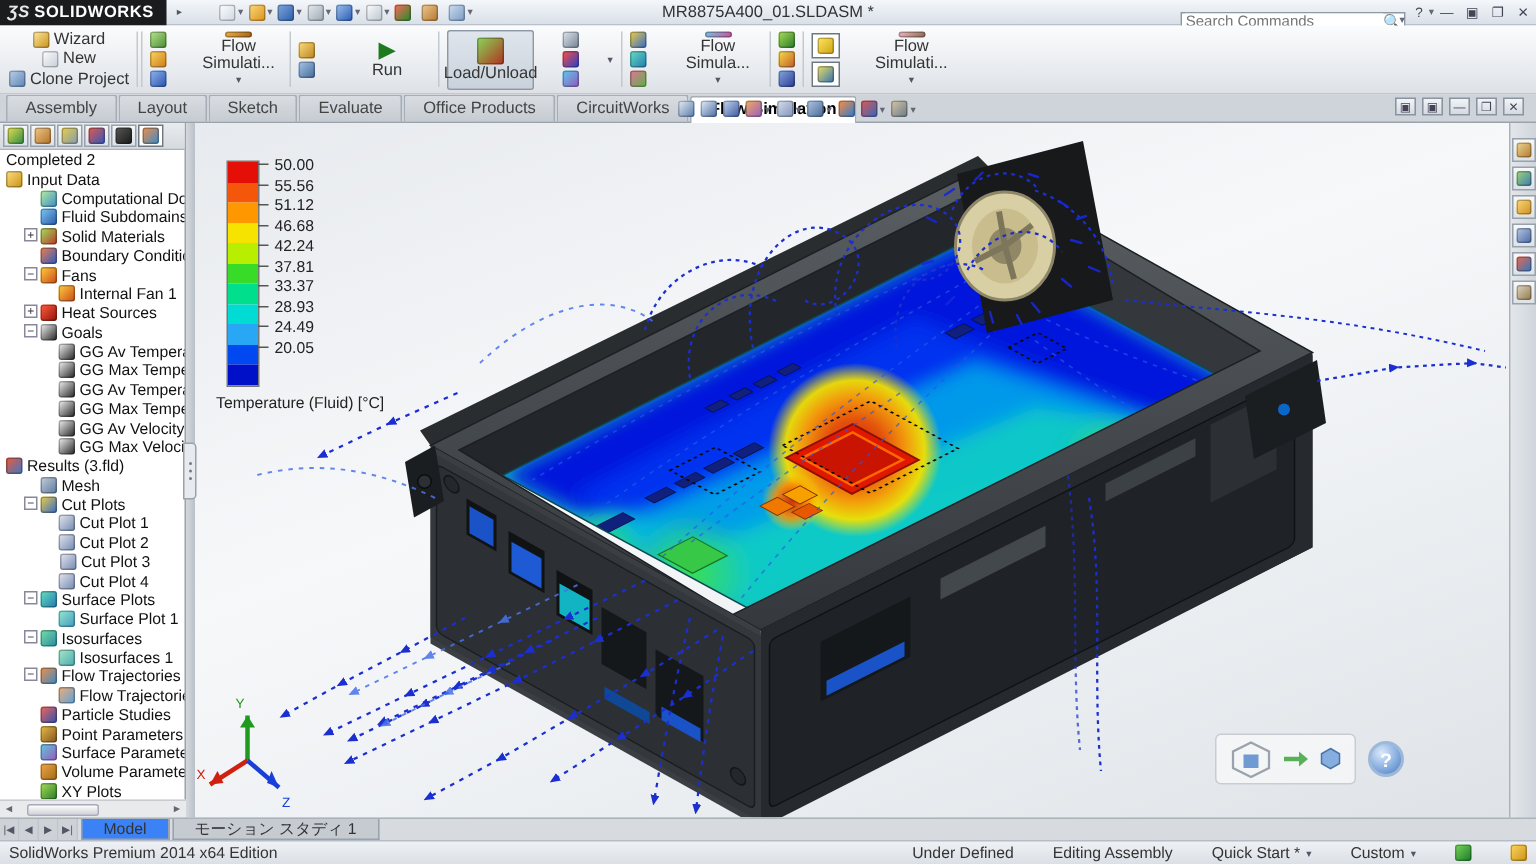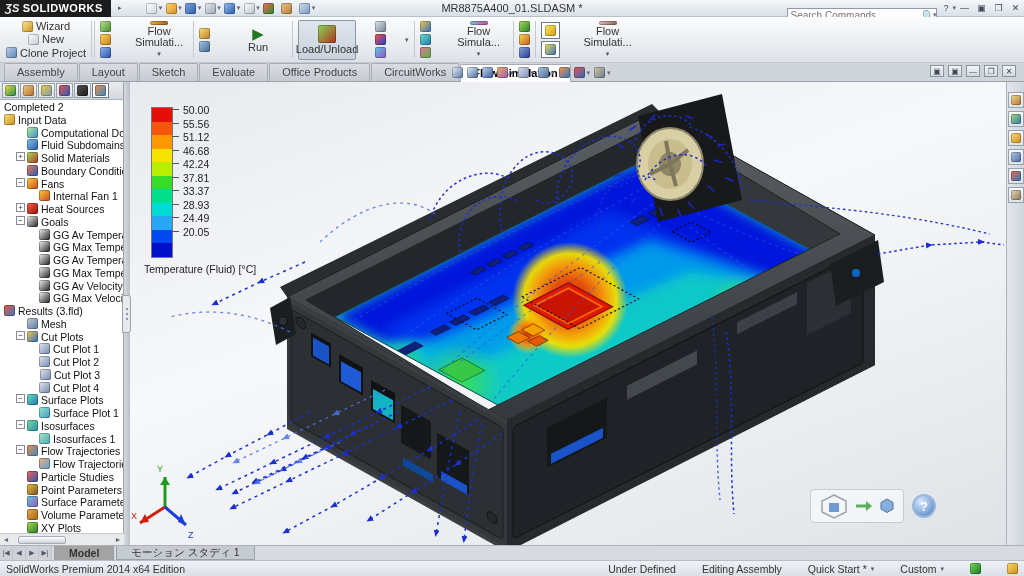--- a/index.html
+++ b/index.html
@@ -9,21 +9,21 @@
 
   
   #titlebar { left:0; top:0; width:1024px; height:17px; background:linear-gradient(#f4f7fa,#d9e0e8); border-bottom:1px solid #b9c0c9; display:flex; align-items:center; }
   #brand { display:flex; align-items:center; gap:3px; background:#1a1c1e; color:#fff; height:17px; padding:0 8px 0 5px; font-weight:bold; font-size:11px; letter-spacing:.4px; }
   #brand .bx { color:#e8e8e8; font-style:italic; font-weight:bold; }
   .qbtn { width:18px; height:15px; border:1px solid transparent; border-radius:2px; display:flex; align-items:center; justify-content:center; margin:0 0px; }
   .qcaret { font-size:7px; color:#667; margin-left:-2px; }
   .ic { display:inline-block; width:13px; height:13px; border-radius:2px; background:linear-gradient(135deg,var(--c1,#8fb7e8),var(--c2,#3f6db0)); box-shadow:inset 0 0 0 1px rgba(0,0,0,.25); }
   .ic.sm { width:11px; height:11px; }
   #doctitle { position:absolute; left:0; right:0; text-align:center; font-size:11px; color:#333; pointer-events:none; }
-  #searchbox { display:flex; align-items:center; border:1px solid #8d99a8; background:#fff; height:14px; width:150px; margin-left:auto; padding:0 2px;margin-top:14px; }
+  #searchbox { display:flex; align-items:flex-start; border:1px solid #8d99a8; background:#fff; height:14px; width:150px; margin-left:auto; padding:0 2px;margin-top:14px; }
   #searchbox input { border:none; outline:none; flex:1; font-size:10px; font-family:"Liberation Sans",sans-serif; color:#555; }
   #searchbox .mark { font-size:10px; color:#567; }
   .winbtn { width:17px; height:14px; display:flex; align-items:center; justify-content:center; font-size:9px; color:#445; }
 
   
   #ribbon { left:0; top:17px; width:1024px; height:46px; background:linear-gradient(#fbfcfd,#e7eaee 70%,#dde1e6); border-bottom:1px solid #c2c8cf; display:flex; align-items:stretch; padding:2px 2px; }
   .rgroup { display:flex; align-items:center; padding:1px 4px; gap:19px; }
   .rsep { width:1px; background:#c3c9d0; margin:2px 1px; }
   .stackcol { display:flex; flex-direction:column; gap:1px; justify-content:center; }
   .srow { display:flex; align-items:center; gap:3px; height:13px; white-space:nowrap; color:#333; }
@@ -73,21 +73,21 @@
 
   
   #taskpane { left:1006px; top:82px; width:18px; height:463px; background:linear-gradient(90deg,#e3e7eb,#cfd5db); border-left:1px solid #aab2ba; }
   .tpbtn { width:16px; height:16px; margin:2px auto 3px; border:1px solid #98a2ac; background:linear-gradient(#f6f8fa,#dde2e7); display:flex; align-items:center; justify-content:center; }
   .tpbtn .ic { width:10px; height:10px; }
 
   
   #sheettabs { left:0; top:545px; width:1024px; height:15px; background:#d7dade; border-top:1px solid #aab2ba; display:flex; align-items:stretch; }
   .navarr { width:13px; display:flex; align-items:center; justify-content:center; font-size:7px; color:#556; border-right:1px solid #c0c5cb; background:#cdd2d7; }
   .sheettab { padding:1px 14px; display:flex; align-items:center; font-size:10.5px; color:#333; background:#c6cbd1; border:1px solid #9aa2ac; border-top:none; margin-left:2px; }
-  .sheettab.active { background:#a3a3a3; font-weight:bold; }
+  .sheettab.active { background:#3b82f6; font-weight:normal; }
 
   
   #statusbar { left:0; top:560px; width:1024px; height:16px; background:linear-gradient(#eef1f5,#dbe0e6); border-top:1px solid #b6bdc6; display:flex; align-items:center; padding:0 6px; font-size:10.5px; color:#333; }
   #statusright { margin-left:auto; display:flex; align-items:center; gap:26px; }
   .stitem { display:flex; align-items:center; gap:4px; }
 </style>
 </head>
 <body>
 
 <div id="app">

